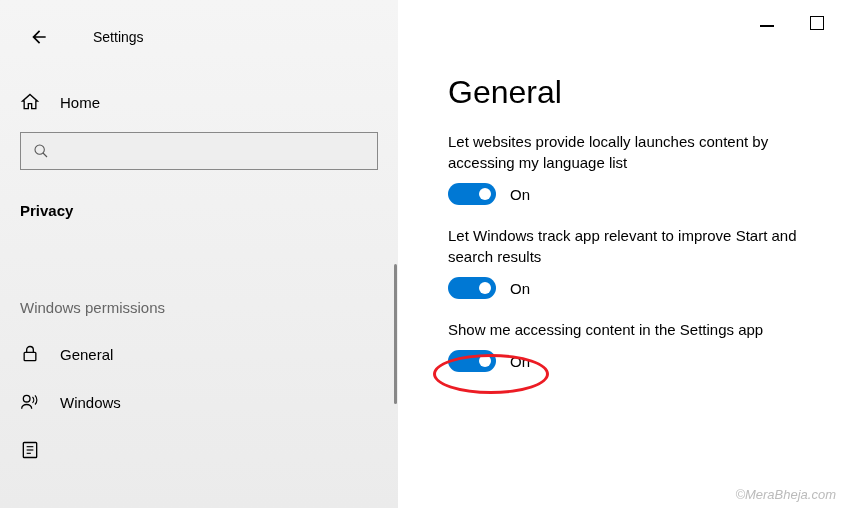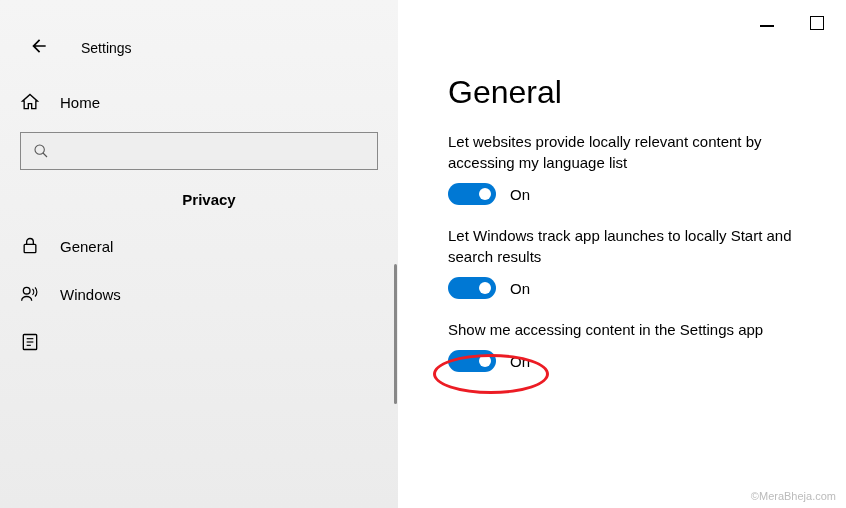--- a/index.html
+++ b/index.html
@@ -17,23 +17,24 @@
       overflow: hidden;
     }
     .sidebar {
       width: 398px;
       height: 508px;
       background: linear-gradient(to bottom, #f5f5f5 0%, #f0f0f0 50%, #ebebeb 100%);
       padding: 0;
     }
     .header {
       display: flex;
-      align-items: flex-end;
+      align-items: center;
       padding: 18px 0 0 29px;
       height: 56px;
+      gap: 12px;
     }
     .back-arrow {
       width: 20px;
       height: 20px;
       display: flex;
       align-items: center;
       justify-content: center;
       cursor: pointer;
     }
     .header-title {
@@ -68,25 +69,24 @@
       background: transparent;
       font-size: 15px;
       color: #666;
       outline: none;
       width: 280px;
     }
     .search-box input::placeholder {
       color: #666;
     }
     .category {
-      margin: 21px 0 0 20px;
+      margin: 32px 0 0 20px;
       font-size: 15px;
       font-weight: 600;
       color: #000;
-      text-align: center;
     }
     .section-label {
       margin: 80px 0 0 20px;
       font-size: 15px;
       color: #666;
     }
     .nav-item {
       display: flex;
       align-items: center;
       padding: 14px 0 14px 20px;
@@ -198,22 +198,23 @@
       width: 116px;
       height: 40px;
       left: 433px;
       top: 354px;
       pointer-events: none;
     }
     .watermark {
       position: absolute;
       right: 10px;
       bottom: 6px;
-      font-size: 11px;
+      font-size: 13px;
       color: #bbb;
+      font-style: italic;
     }
     .icon-svg {
       width: 20px;
       height: 20px;
       flex-shrink: 0;
     }
   </style>
 </head>
 <body>
 
@@ -236,20 +237,21 @@
 
   <div class="search-box">
     <svg width="16" height="16" viewBox="0 0 24 24">
       <circle cx="10" cy="10" r="7" fill="none" stroke="#555" stroke-width="1.6"></circle>
       <line x1="15" y1="15" x2="21" y2="21" stroke="#555" stroke-width="1.6"></line>
     </svg>
   </div>
 
   <div class="category">Privacy</div>
 
+  <div class="section-label">Windows permissions</div>
 
   <div class="nav-list">
     <div class="nav-item">
       <svg class="icon-svg" viewBox="0 0 24 24">
         <rect x="5" y="10" width="14" height="10" rx="1" fill="none" stroke="#000" stroke-width="1.6"></rect>
         <path d="M8 10V7a4 4 0 0 1 8 0v3" fill="none" stroke="#000" stroke-width="1.6"></path>
       </svg>
       <span class="label">General</span>
     </div>
     <div class="nav-item">
@@ -275,27 +277,27 @@
 
 <div class="main">
   <div class="win-controls">
     <div class="win-min"></div>
     <div class="win-max"></div>
   </div>
 
   <h1 class="page-title">General</h1>
 
 
-  <div class="setting-desc">Let websites provide locally relevant content by accessing my language list</div>
+  <div class="setting-desc">Let websites provide locally launches content by accessing my language list</div>
   <div class="toggle-row" style="margin-top:10px;">
     <div class="toggle on"></div>
     <span class="toggle-label">On</span>
   </div>
 
-  <div class="setting-desc">Let Windows track app launches to locally Start and search results</div>
+  <div class="setting-desc">Let Windows track app relevant to improve Start and search results</div>
   <div class="toggle-row" style="margin-top:10px;">
     <div class="toggle on"></div>
     <span class="toggle-label">On</span>
   </div>
 
   <div class="setting-desc">Show me accessing content in the Settings app</div>
   <div class="toggle-row" style="margin-top:10px;">
     <div class="toggle on"></div>
     <span class="toggle-label">On</span>
   </div>

